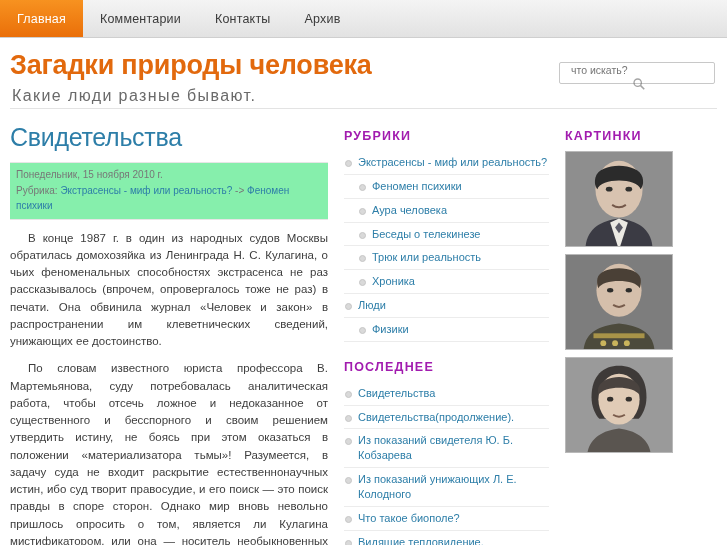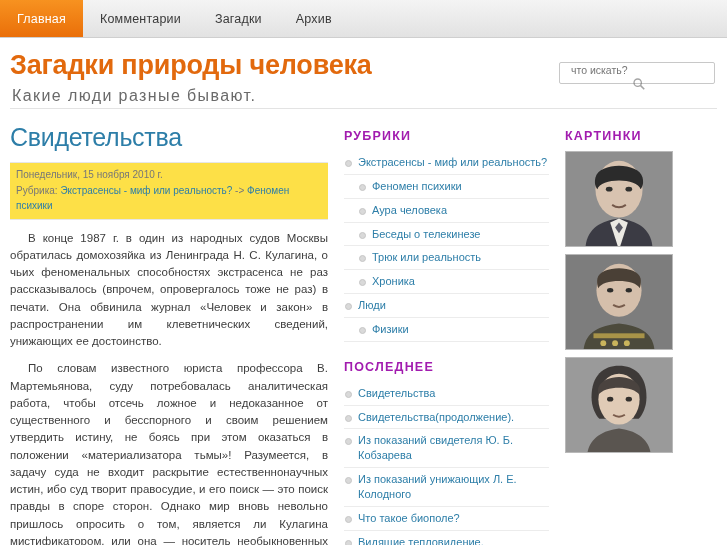--- a/index.html
+++ b/index.html
@@ -100,21 +100,21 @@
   
   .main-col { width: 318px; flex: none; }
   .post-title {
     font-size: 25px;
     color: #2d7ea8;
     font-weight: normal;
     margin: 2px 0 10px 0;
     letter-spacing: -0.3px;
   }
   .meta-block {
-    background: #fde047;
+    background: #86efac;
     border-top: 1px solid #e6e6e6;
     border-bottom: 1px solid #e6e6e6;
     padding: 4px 6px 5px 6px;
     font-size: 10px;
     color: #777777;
     line-height: 1.55;
   }
   .meta-block a { color: #2d7ea8; text-decoration: none; }
   .post-body p {
     font-size: 11.5px;
@@ -175,21 +175,21 @@
     background: #9a9a9a;
   }
   .pic svg { display: block; width: 100%; height: 100%; }
 </style>
 </head>
 <body>
 
 <div class="navbar">
   <div class="nav-item active">Главная</div>
   <div class="nav-item">Комментарии</div>
-  <div class="nav-item">Загадки</div>
+  <div class="nav-item">Контакты</div>
   <div class="nav-item">Архив</div>
 </div>
 
 <div class="header">
   <h1 class="site-title">Загадки природы человека</h1>
   <div class="site-tagline">Какие люди разные бывают.</div>
 
   <div class="search-box">
     <input type="text" placeholder="что искать?" style="">
     <svg class="search-icon" viewBox="0 0 16 16">

